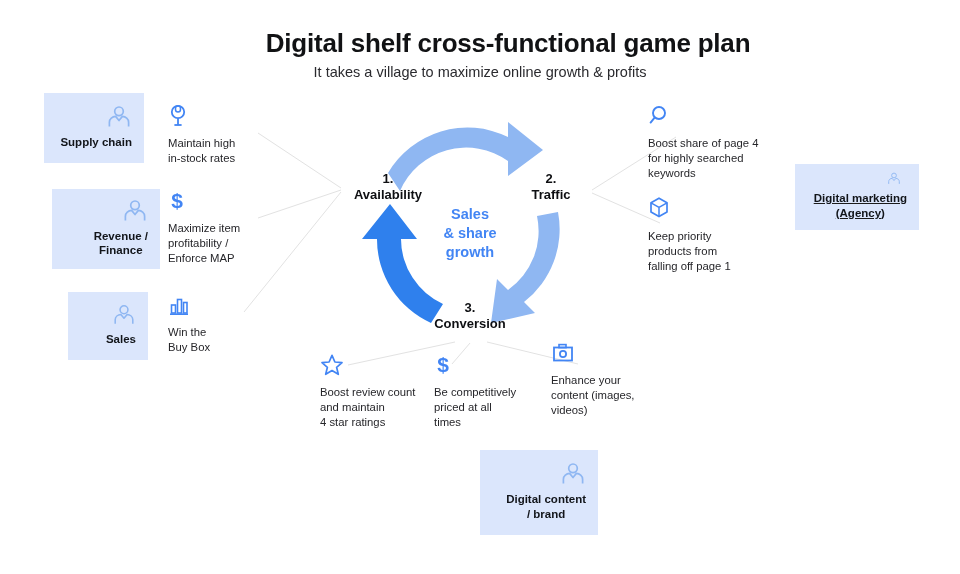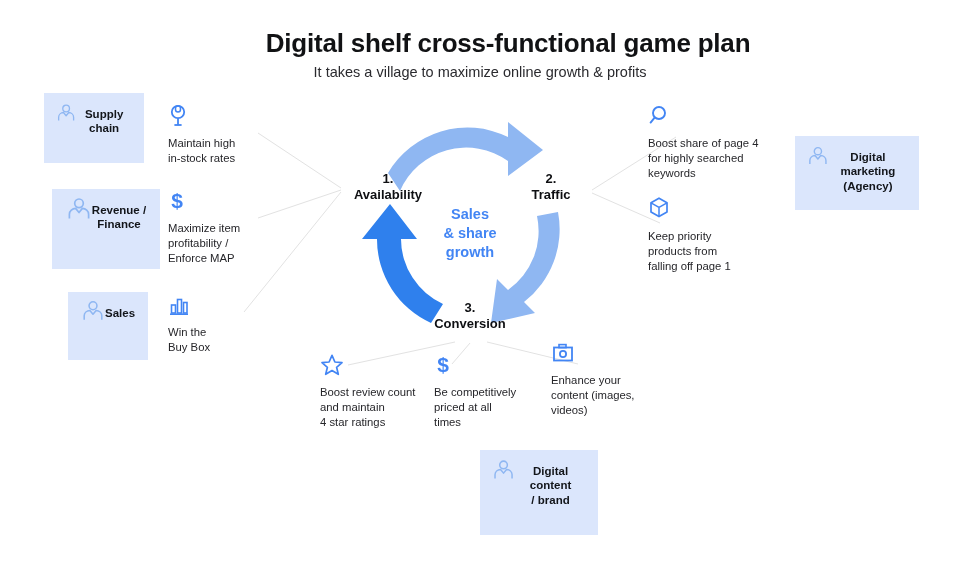--- a/index.html
+++ b/index.html
@@ -20,22 +20,22 @@
     font-size:26px;font-weight:bold;letter-spacing:-0.2px;color:#111214;margin-left:28px;
   }
   #subtitle{
     left:0;top:64px;width:960px;text-align:center;
     font-size:14.5px;font-weight:400;color:#2a2a2e;
   }
 
   
   .role-box{
     background:#dbe6fc;
-    display:flex;flex-direction:row;
-    align-items:flex-start;justify-content:center;
+    display:flex;flex-direction:column;
+    align-items:flex-end;justify-content:center;
     box-sizing:border-box;
     padding:8px 12px 10px;
   }
   .role-label{
     font-size:11.5px;font-weight:bold;color:#12151a;
     text-align:center;line-height:1.25;white-space:pre-line;
     margin-top:6px;
   }
   .role-icon{display:block;}
 
@@ -145,21 +145,21 @@
   </div>
 
   <div class="abs role-box" style="left:68px;top:292px;width:80px;height:68px;">
     <svg class="role-icon" width="24" height="22" viewBox="0 0 26 24">
       <circle cx="13" cy="6.3" r="4.3" fill="none" stroke="#8fb7f2" stroke-width="1.7"></circle>
       <path d="M3.4 21.5 v-4.2 c0-3.4 3-5.7 6.2-5.9 l3.4 4.1 l3.4-4.1 c3.2 0.2 6.2 2.5 6.2 5.9 v4.2" fill="none" stroke="#8fb7f2" stroke-width="1.7" stroke-linejoin="round"></path>
     </svg>
     <div class="role-label">Sales</div>
   </div>
 
-  <div class="abs role-box" style="left:795px;top:136px;width:124px;height:74px;">
+  <div class="abs role-box" style="left:795px;top:164px;width:124px;height:66px;text-decoration:underline;">
     <svg class="role-icon" width="26" height="24" viewBox="0 0 26 24">
       <circle cx="13" cy="6.3" r="4.3" fill="none" stroke="#8fb7f2" stroke-width="1.7"></circle>
       <path d="M3.4 21.5 v-4.2 c0-3.4 3-5.7 6.2-5.9 l3.4 4.1 l3.4-4.1 c3.2 0.2 6.2 2.5 6.2 5.9 v4.2" fill="none" stroke="#8fb7f2" stroke-width="1.7" stroke-linejoin="round"></path>
     </svg>
     <div class="role-label">Digital marketing
 (Agency)</div>
   </div>
 
 
   <div class="abs role-box" style="left:480px;top:450px;width:118px;height:85px;">

